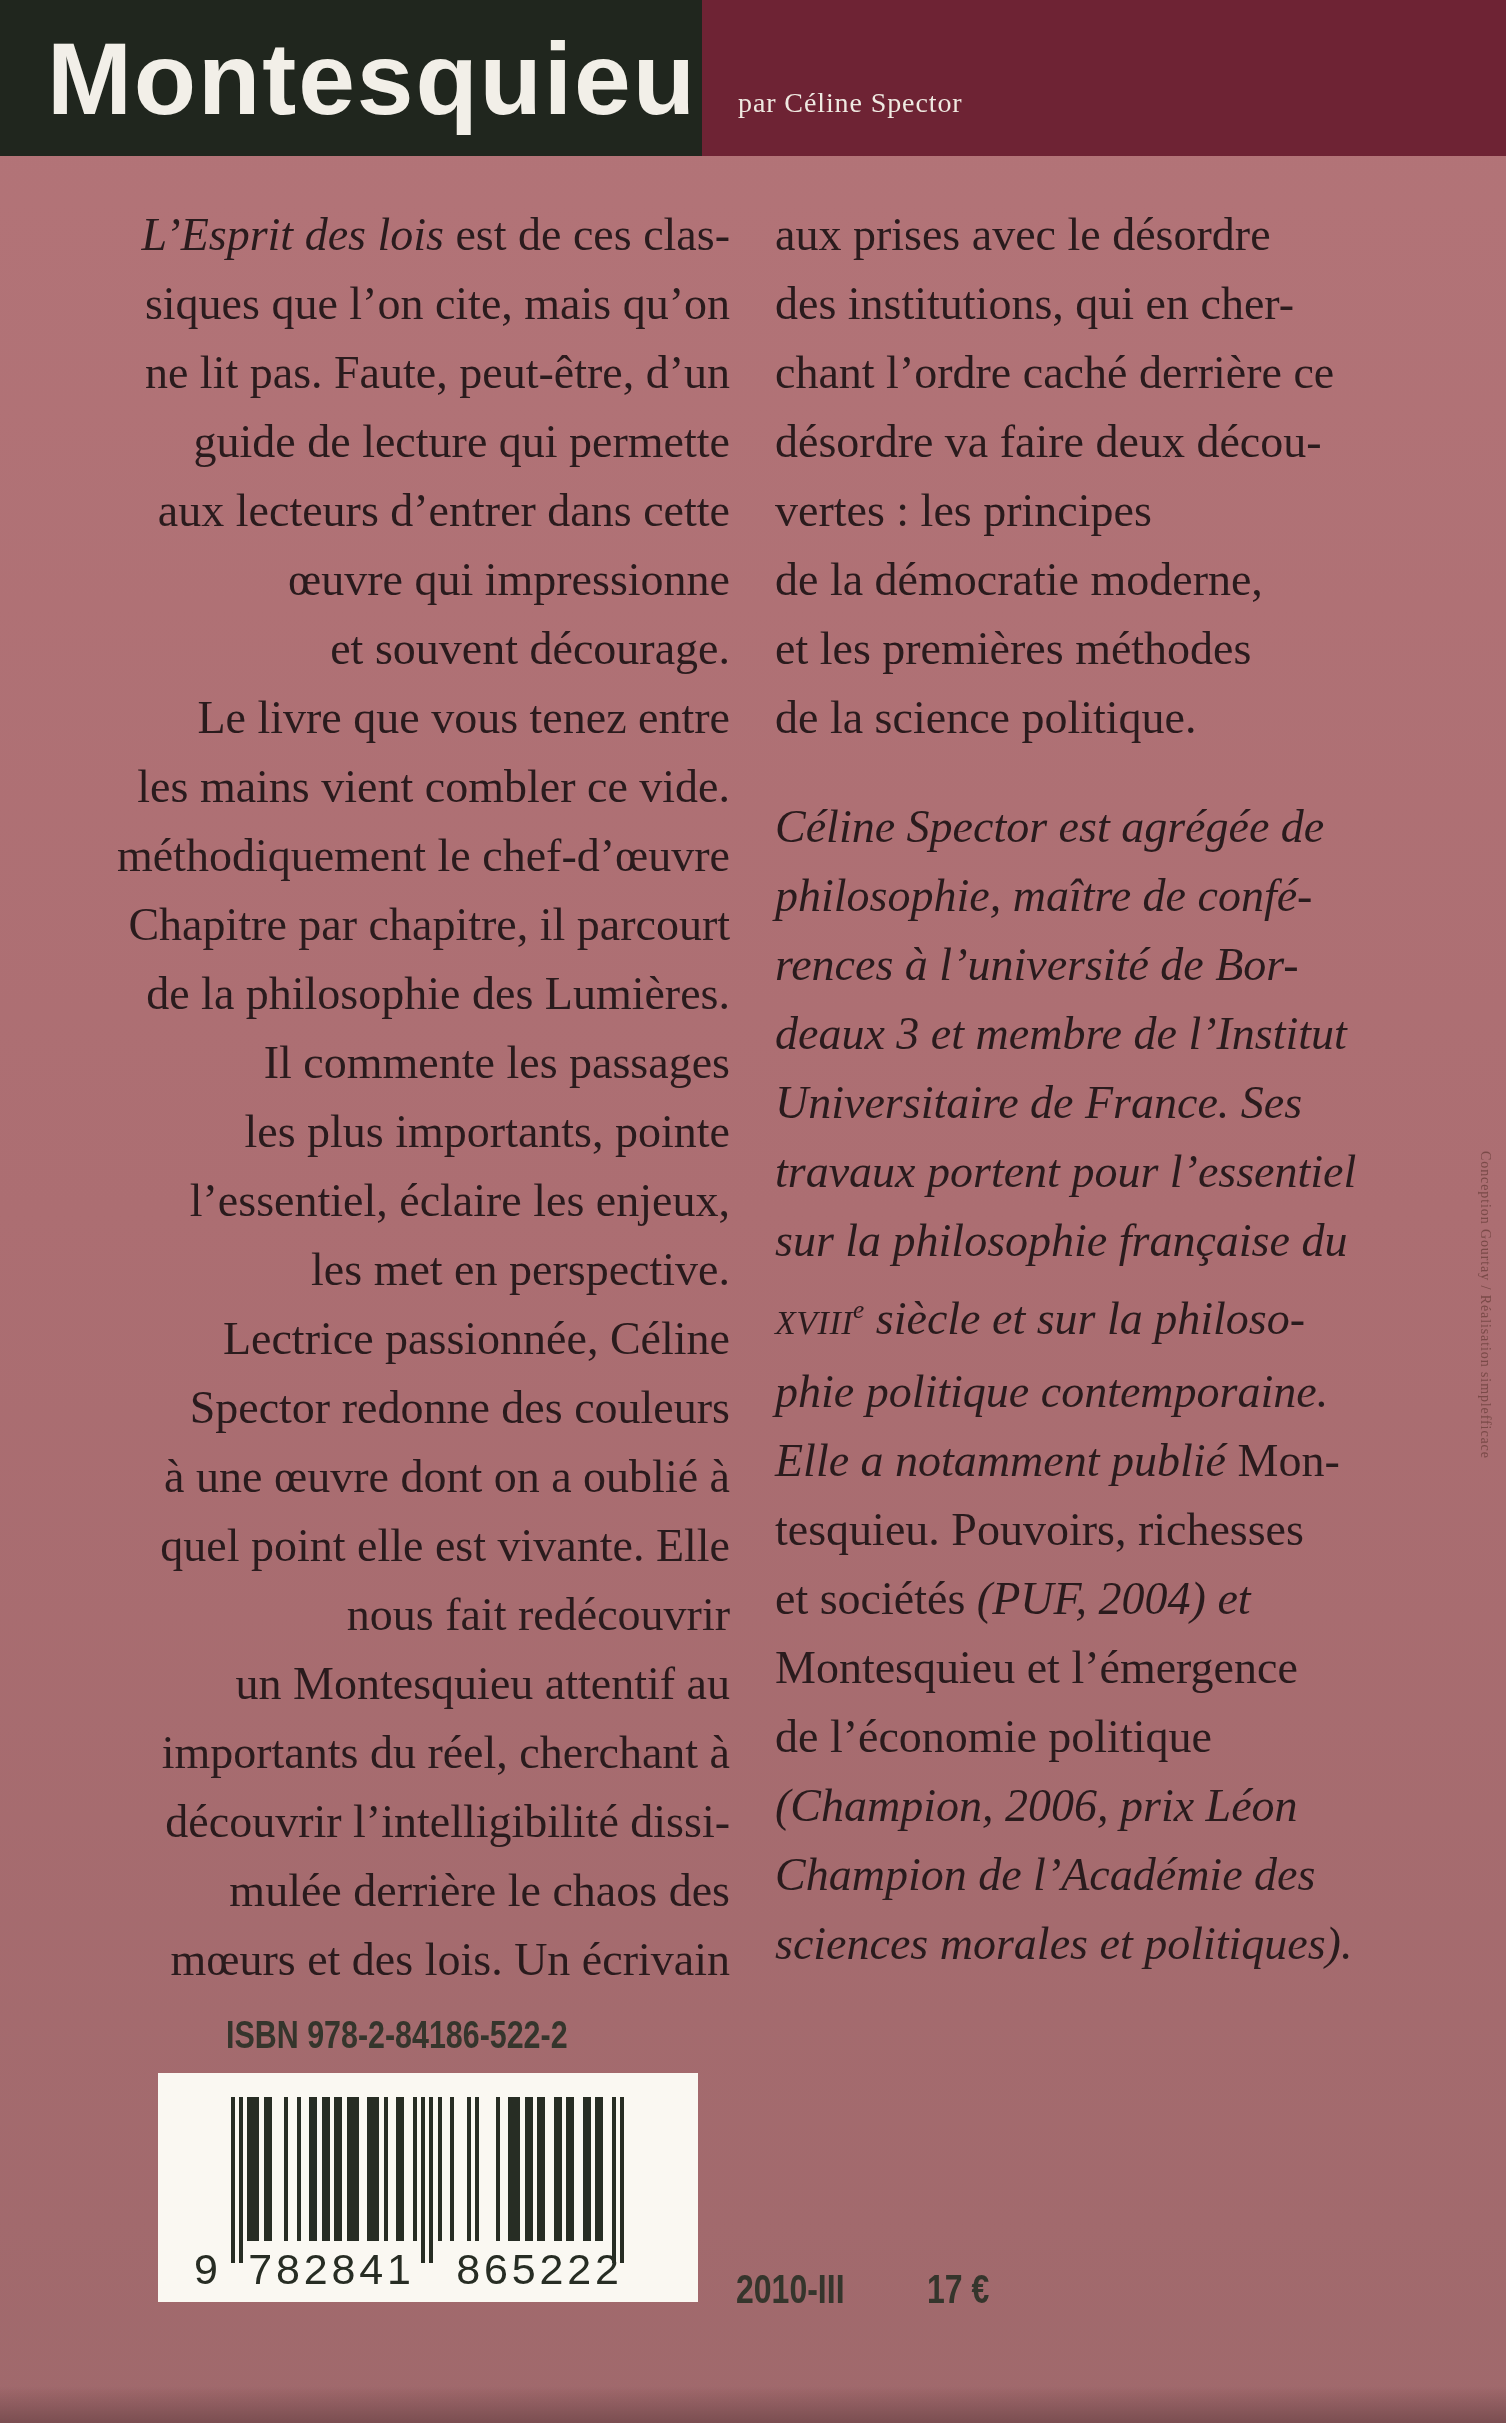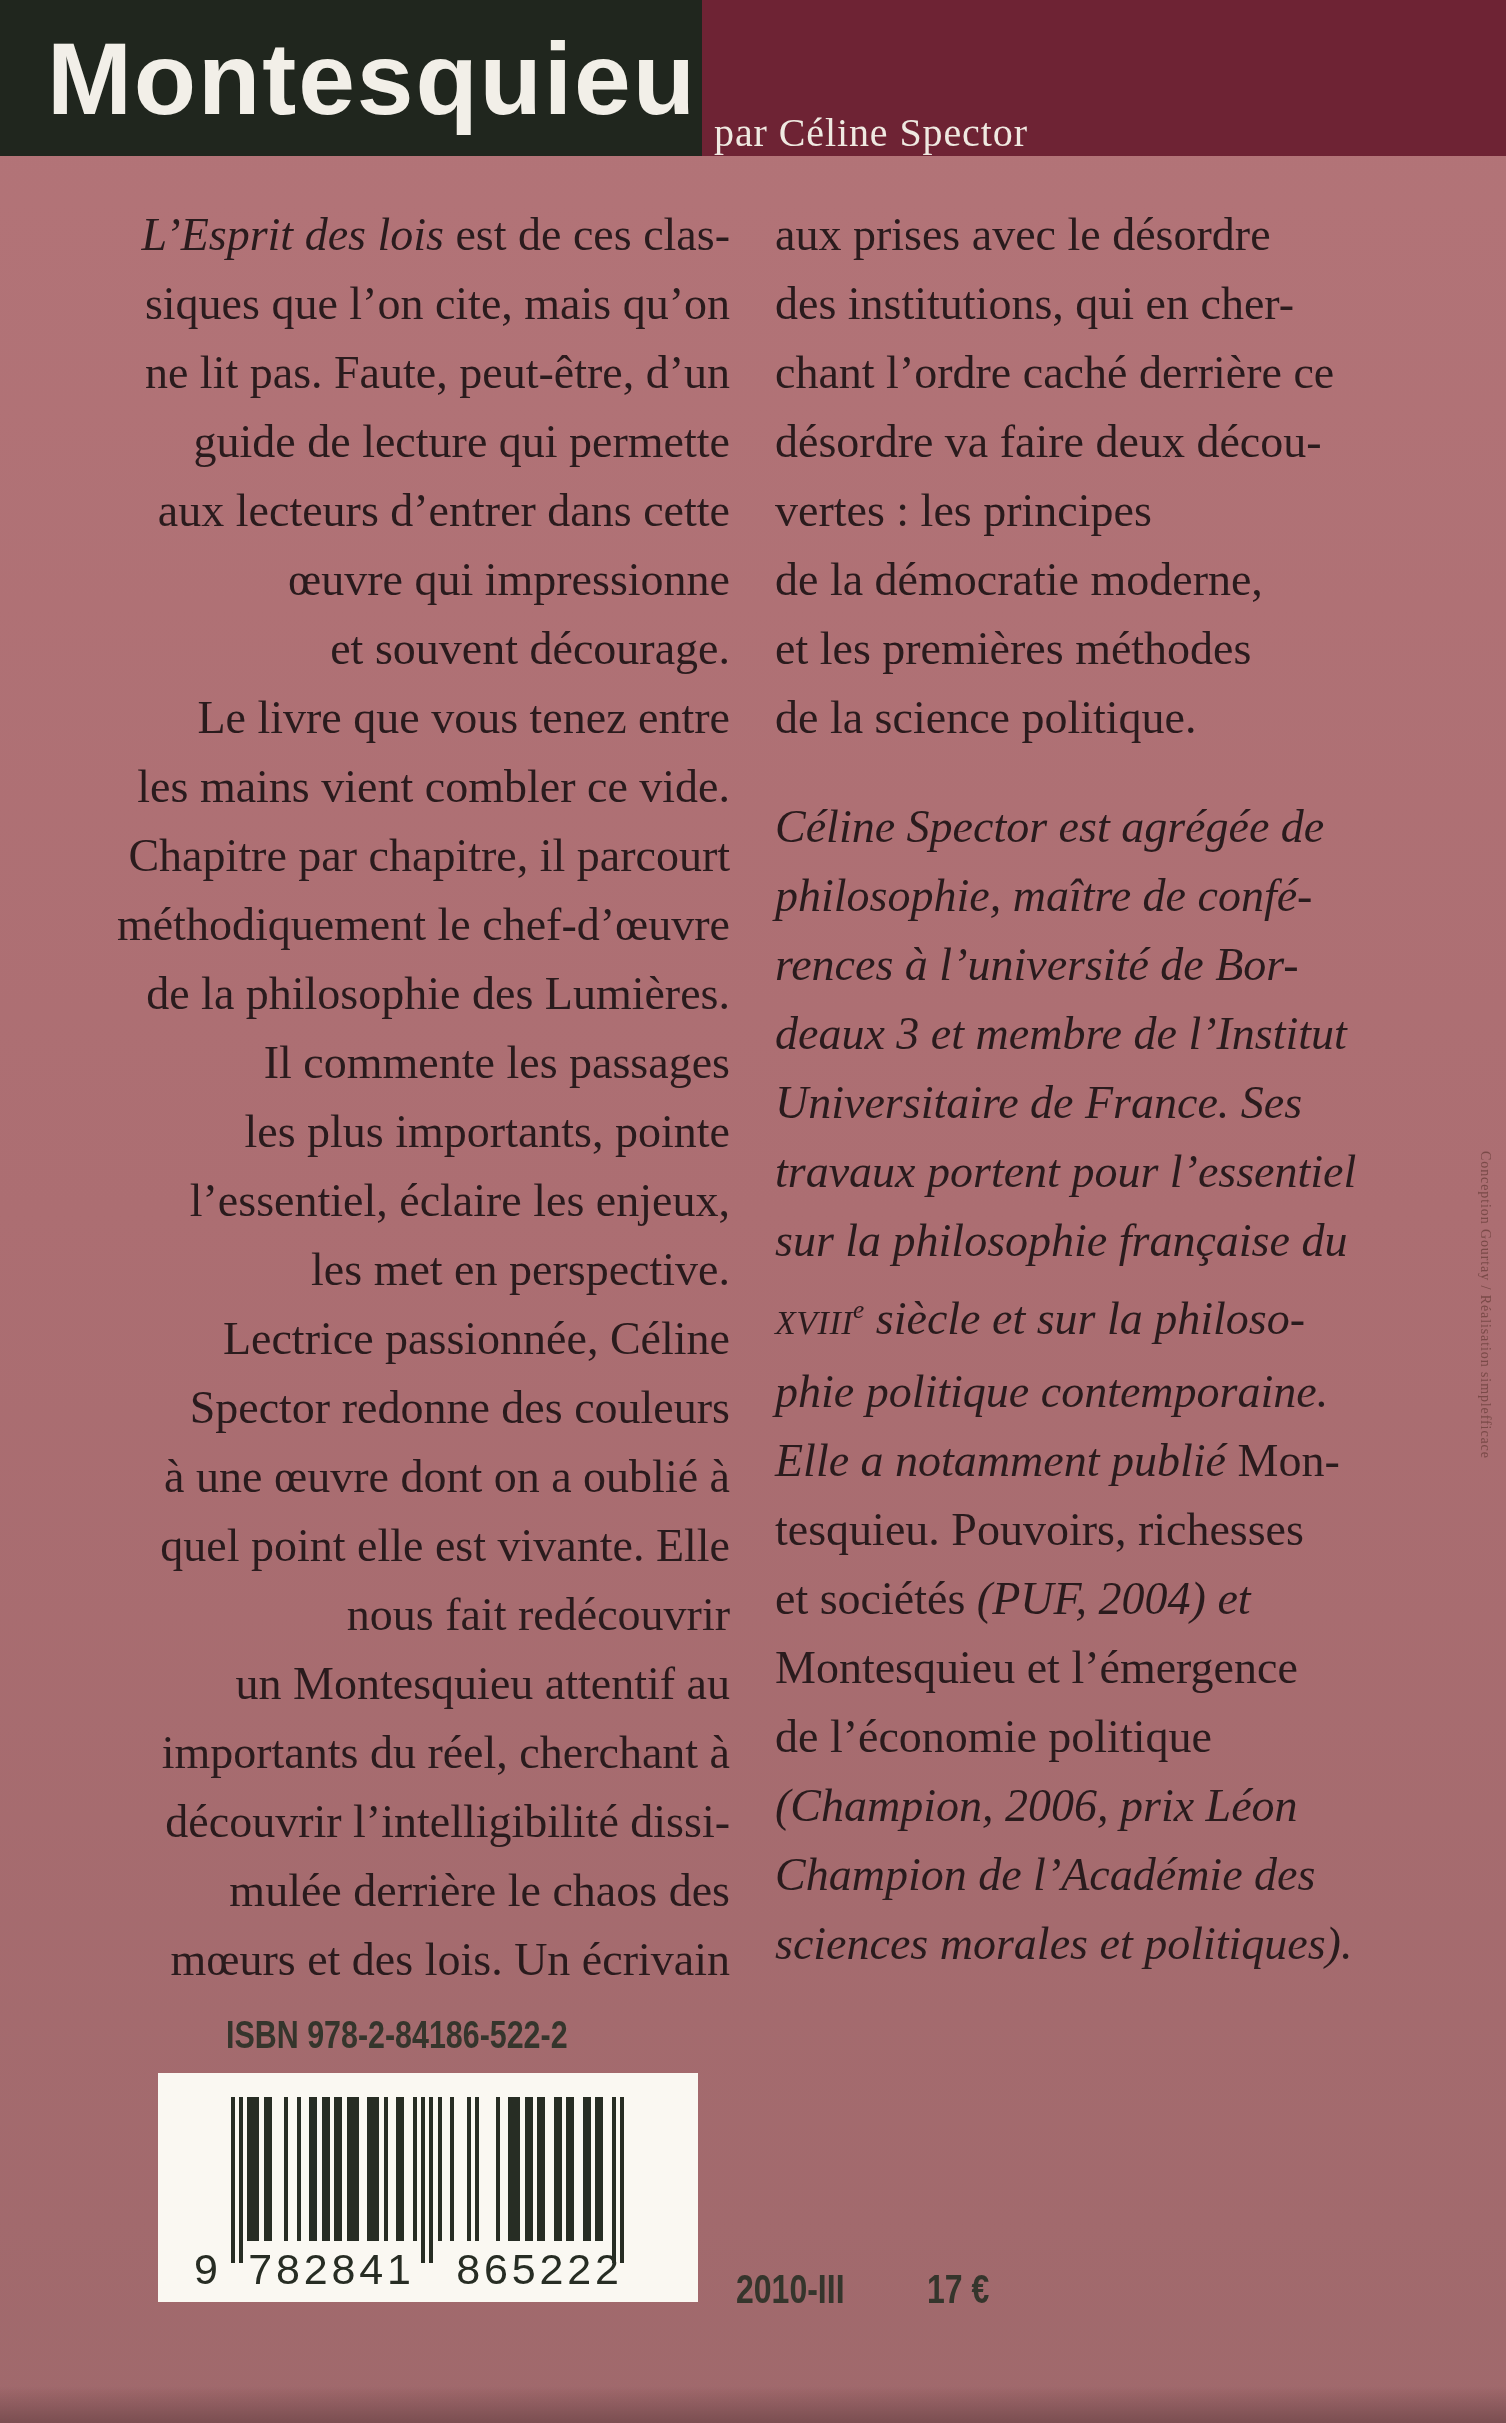--- a/index.html
+++ b/index.html
@@ -18,24 +18,23 @@
   .band{position:absolute;top:0;height:156px;}
   .band-black{left:0;width:702px;background:var(--header-black);}
   .band-maroon{left:702px;width:805px;background:var(--header-maroon);}
   .title{
     position:absolute;left:47px;top:28px;
     font-family:"Liberation Sans", sans-serif;font-weight:700;
     font-size:102px;line-height:1;letter-spacing:1.9px;color:var(--title-white);
     white-space:nowrap;
   }
   .byline{
-    position:absolute;left:714px;top:89px;
-    font-size:40px;line-height:1;letter-spacing:0.9px;color:#efe9e1;
+    position:absolute;left:738px;top:89px;
+    font-size:28px;line-height:1;letter-spacing:0.9px;color:#efe9e1;
     white-space:nowrap;
-    margin-top:24px;
   }
   
   .col{position:absolute;top:200px;color:var(--ink);font-size:46px;}
   .col .line{line-height:69px;white-space:nowrap;}
   .col-left{left:80px;width:650px;text-align:right;}
   .col-right{left:775px;width:621px;text-align:left;}
   .bio{margin-top:40px;}
   .i{font-style:italic;}
   .sc{font-size:0.74em;letter-spacing:0.5px;}
   .sup{vertical-align:super;font-size:0.55em;}
@@ -94,22 +93,22 @@
   <div class="col col-left" id="left-col">
       <div class="line"><span class="i">L’Esprit des lois</span><span> est de ces clas-</span></div>
       <div class="line"><span>siques que l’on cite, mais qu’on</span></div>
       <div class="line"><span>ne lit pas. Faute, peut-être, d’un</span></div>
       <div class="line"><span>guide de lecture qui permette</span></div>
       <div class="line"><span>aux lecteurs d’entrer dans cette</span></div>
       <div class="line"><span>œuvre qui impressionne</span></div>
       <div class="line"><span>et souvent décourage.</span></div>
       <div class="line"><span>Le livre que vous tenez entre</span></div>
       <div class="line"><span>les mains vient combler ce vide.</span></div>
+      <div class="line"><span>méthodiquement le chef-d’œuvre</span></div>
       <div class="line"><span>Chapitre par chapitre, il parcourt</span></div>
-      <div class="line"><span>méthodiquement le chef-d’œuvre</span></div>
       <div class="line"><span>de la philosophie des Lumières.</span></div>
       <div class="line"><span>Il commente les passages</span></div>
       <div class="line"><span>les plus importants, pointe</span></div>
       <div class="line"><span>l’essentiel, éclaire les enjeux,</span></div>
       <div class="line"><span>les met en perspective.</span></div>
       <div class="line"><span>Lectrice passionnée, Céline</span></div>
       <div class="line"><span>Spector redonne des couleurs</span></div>
       <div class="line"><span>à une œuvre dont on a oublié à</span></div>
       <div class="line"><span>quel point elle est vivante. Elle</span></div>
       <div class="line"><span>nous fait redécouvrir</span></div>

